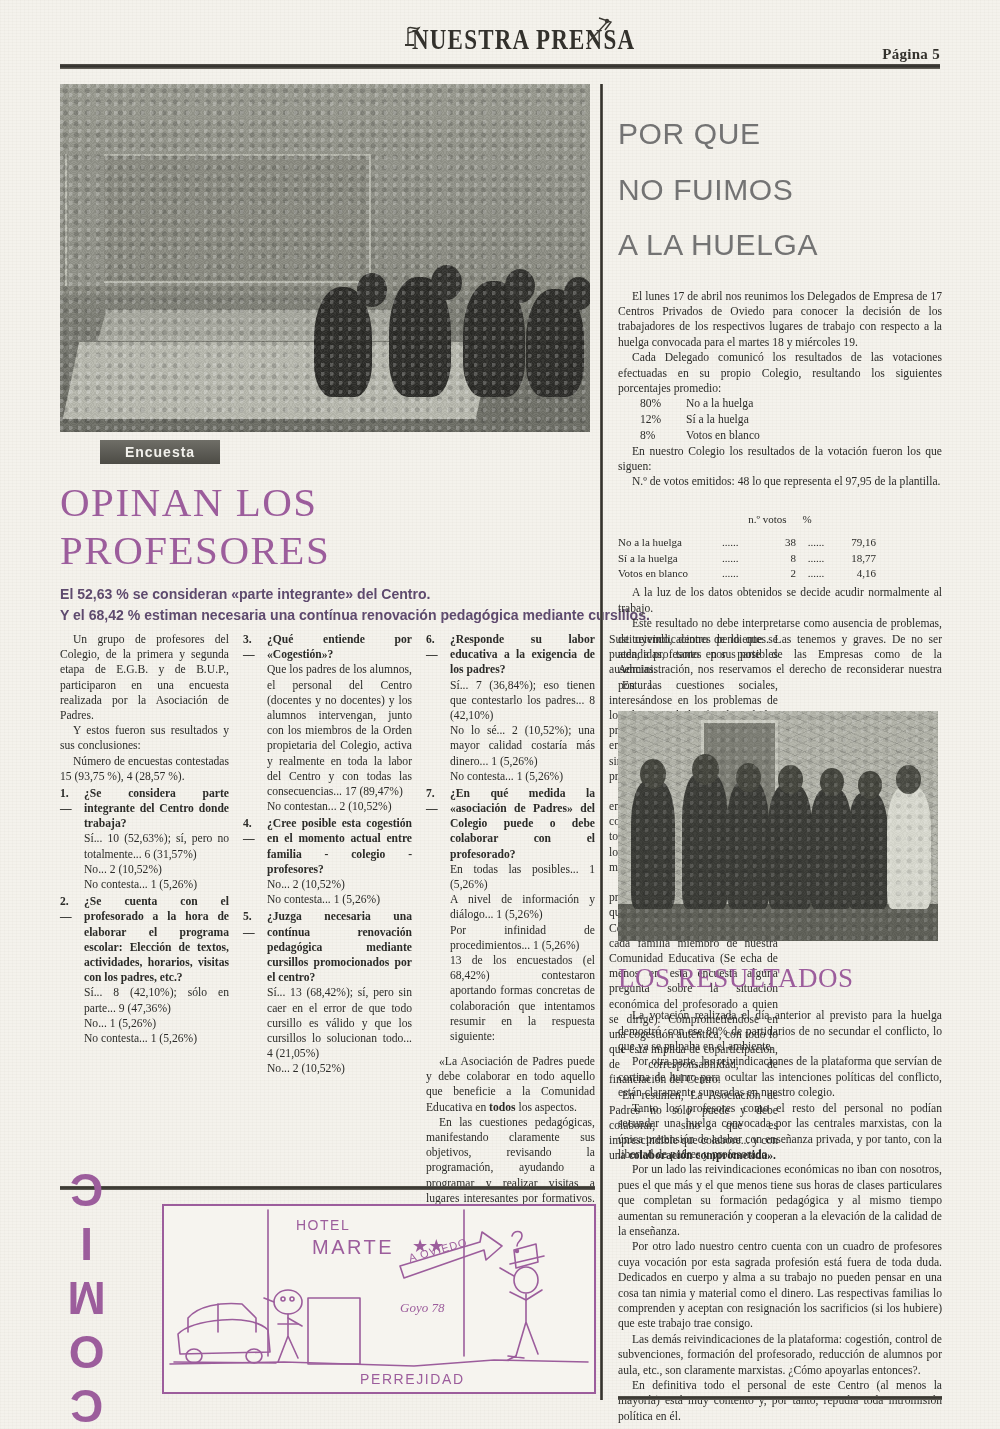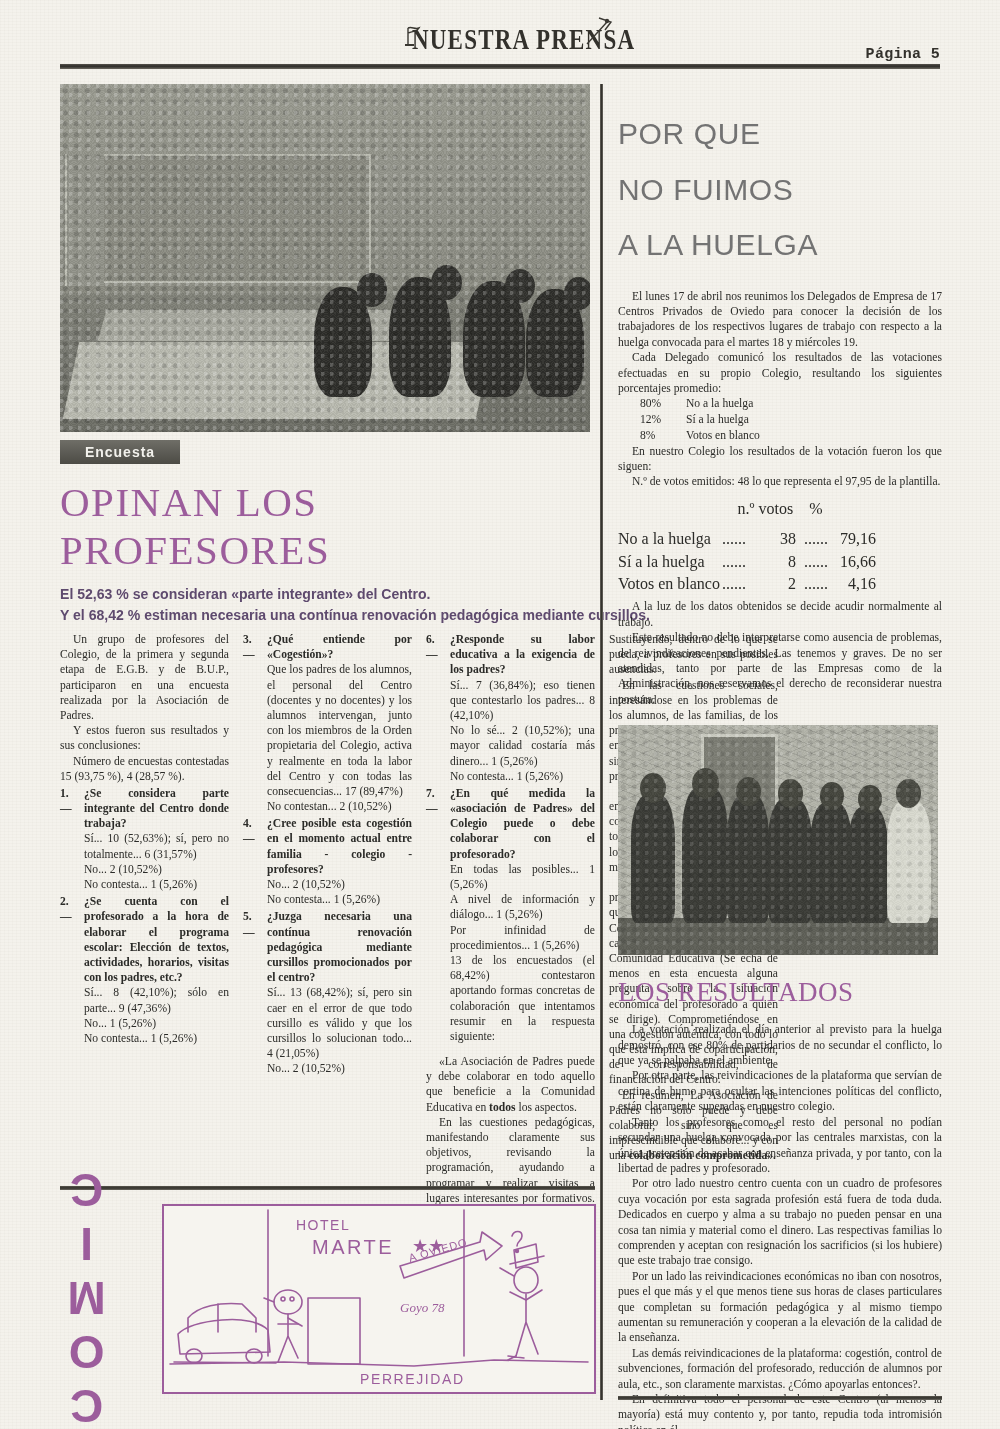--- a/index.html
+++ b/index.html
@@ -28,21 +28,21 @@
     font-weight:bold;font-size:23px;letter-spacing:1.2px;
     color:#33312c;
     transform:scaleY(1.25);transform-origin:left top;
   }
   .mast-flag{
     position:absolute;left:345px;top:1px;width:16px;height:22px;
   }
   .mast-arrow{position:absolute;left:525px;top:-8px;width:28px;height:30px;}
   .page-num{
     position:absolute;right:0px;top:22px;
-    font-weight:bold;font-size:15px;color:#33312c;letter-spacing:.3px;font-family:Liberation Mono, monospace;
+    font-weight:bold;font-size:15px;color:#33312c;letter-spacing:.3px;
   }
   .mast-rule{
     position:absolute;left:60px;top:64px;width:880px;height:5px;
     background:linear-gradient(180deg,#55524c,#2e2c28 45%,#6a675f);
   }
 
   
   .left-col{position:absolute;left:60px;top:84px;width:530px;}
   .photo1{
     width:530px;height:348px;position:relative;overflow:hidden;
@@ -71,21 +71,21 @@
     background:#a9aaa0;transform:skewX(-16deg);}
   .ph1-p{position:absolute;bottom:10%;border-radius:46% 46% 30% 30%;
     background:#2f2f2b;}
   .ph1-h{position:absolute;border-radius:50%;background:#343430;}
 
   .encuesta-tag{
     margin-top:8px;width:120px;height:24px;
     background:linear-gradient(180deg,#6f6e67,#4c4b45);
     color:#f2f1ec;font-family:"Liberation Sans",sans-serif;
     font-weight:bold;font-size:14px;letter-spacing:1px;
-    display:flex;align-items:center;justify-content:center;
+    display:flex;align-items:center;justify-content:center;margin-left:40px;
   }
   .headline{
     margin-top:14px;
     font-family:"Liberation Serif",serif;
     font-size:41px;letter-spacing:1.5px;color:#9c5d9c;
     font-weight:400;
   }
   .subheads{margin-top:10px;font-family:"Liberation Sans",sans-serif;
     color:#5e4a6e;font-weight:bold;font-size:14.5px;line-height:1.45;
     transform:scaleX(.97);transform-origin:left;}
@@ -140,21 +140,21 @@
   }
   .rtitle div{white-space:nowrap;}
   .rbody{
     margin-top:16px;font-size:11.6px;line-height:1.33;text-align:justify;
     font-family:"Liberation Serif",serif;
   }
   .rbody p{margin:0;text-indent:14px;}
   .pctlist{margin:0;padding:0;}
   .pctrow{display:flex;font-size:11.6px;line-height:1.36;}
   .pctrow .k{width:68px;padding-left:22px;box-sizing:border-box;}
-  .votetab{margin-top:8px;font-size:16px;line-height:1.4;}
+  .votetab{margin-top:22px;font-size:11px;line-height:1.4;}
   .votehead{display:flex;justify-content:center;gap:16px;margin-bottom:8px;}
   .voterow{display:flex;}
   .voterow .lbl{width:104px;}
   .voterow .dots{width:46px;}
   .voterow .n{width:28px;text-align:right;}
   .voterow .dots2{width:40px;text-align:center;}
   .voterow .pc{width:40px;text-align:right;}
 
   .photo2{
     margin-top:18px;width:320px;height:230px;position:relative;overflow:hidden;
@@ -405,21 +405,21 @@
             <span class="dots">......</span>
             <span class="n">38</span>
             <span class="dots2">......</span>
             <span class="pc">79,16</span>
           </div>
           <div class="voterow">
             <span class="lbl">Sí a la huelga</span>
             <span class="dots">......</span>
             <span class="n">8</span>
             <span class="dots2">......</span>
-            <span class="pc">16,66</span>
+            <span class="pc">18,77</span>
           </div>
           <div class="voterow">
             <span class="lbl">Votos en blanco</span>
             <span class="dots">......</span>
             <span class="n">2</span>
             <span class="dots2">......</span>
             <span class="pc">4,16</span>
           </div>
         </div>
     </div>
@@ -449,21 +449,21 @@
       <div class="p2h" style="left:87%;bottom:64%;width:25px;height:29px;background:#4b4c44;"></div>
       <div class="photo-grain" style="opacity:.55"></div>
     </div>
 
     <div class="rtitle2">LOS RESULTADOS</div>
 
     <div class="rbody2" id="results-body">
         <p>La votación realizada el día anterior al previsto para la huelga demostró, con ese 80% de partidarios de no secundar el conflicto, lo que ya se palpaba en el ambiente.</p>
         <p>Por otra parte, las reivindicaciones de la plataforma que servían de cortina de humo para ocultar las intenciones políticas del conflicto, están claramente superadas en nuestro colegio.</p>
         <p>Tanto los profesores como el resto del personal no podían secundar una huelga convocada por las centrales marxistas, con la única pretensión de acabar con enseñanza privada, y por tanto, con la libertad de padres y profesorado.</p>
+        <p>Por un lado las reivindicaciones económicas no iban con nosotros, pues el que más y el que menos tiene sus horas de clases particulares que completan su formación pedagógica y al mismo tiempo aumentan su remuneración y cooperan a la elevación de la calidad de la enseñanza.</p>
         <p>Por otro lado nuestro centro cuenta con un cuadro de profesores cuya vocación por esta sagrada profesión está fuera de toda duda. Dedicados en cuerpo y alma a su trabajo no pueden pensar en una cosa tan nimia y material como el dinero. Las respectivas familias lo comprenden y aceptan con resignación los sacrificios (si los hubiere) que este trabajo trae consigo.</p>
-        <p>Por un lado las reivindicaciones económicas no iban con nosotros, pues el que más y el que menos tiene sus horas de clases particulares que completan su formación pedagógica y al mismo tiempo aumentan su remuneración y cooperan a la elevación de la calidad de la enseñanza.</p>
         <p>Las demás reivindicaciones de la plataforma: cogestión, control de subvenciones, formación del profesorado, reducción de alumnos por aula, etc., son claramente marxistas. ¿Cómo apoyarlas entonces?.</p>
         <p>En definitiva todo el personal de este Centro (al menos la mayoría) está muy contento y, por tanto, repudia toda intromisión política en él.</p>
       </div>
   </div>
 
   <div class="hr-bottom"></div>
 </div>
 
 </body></html>

